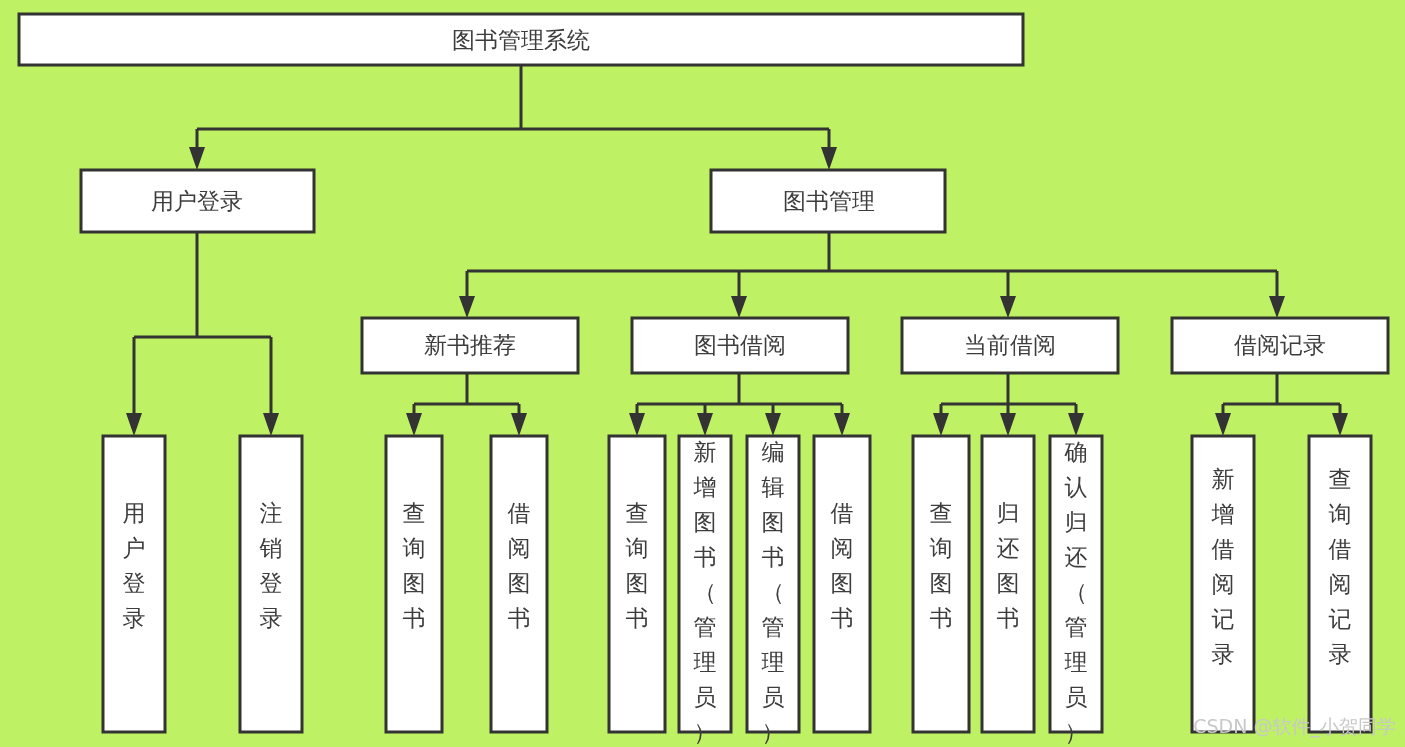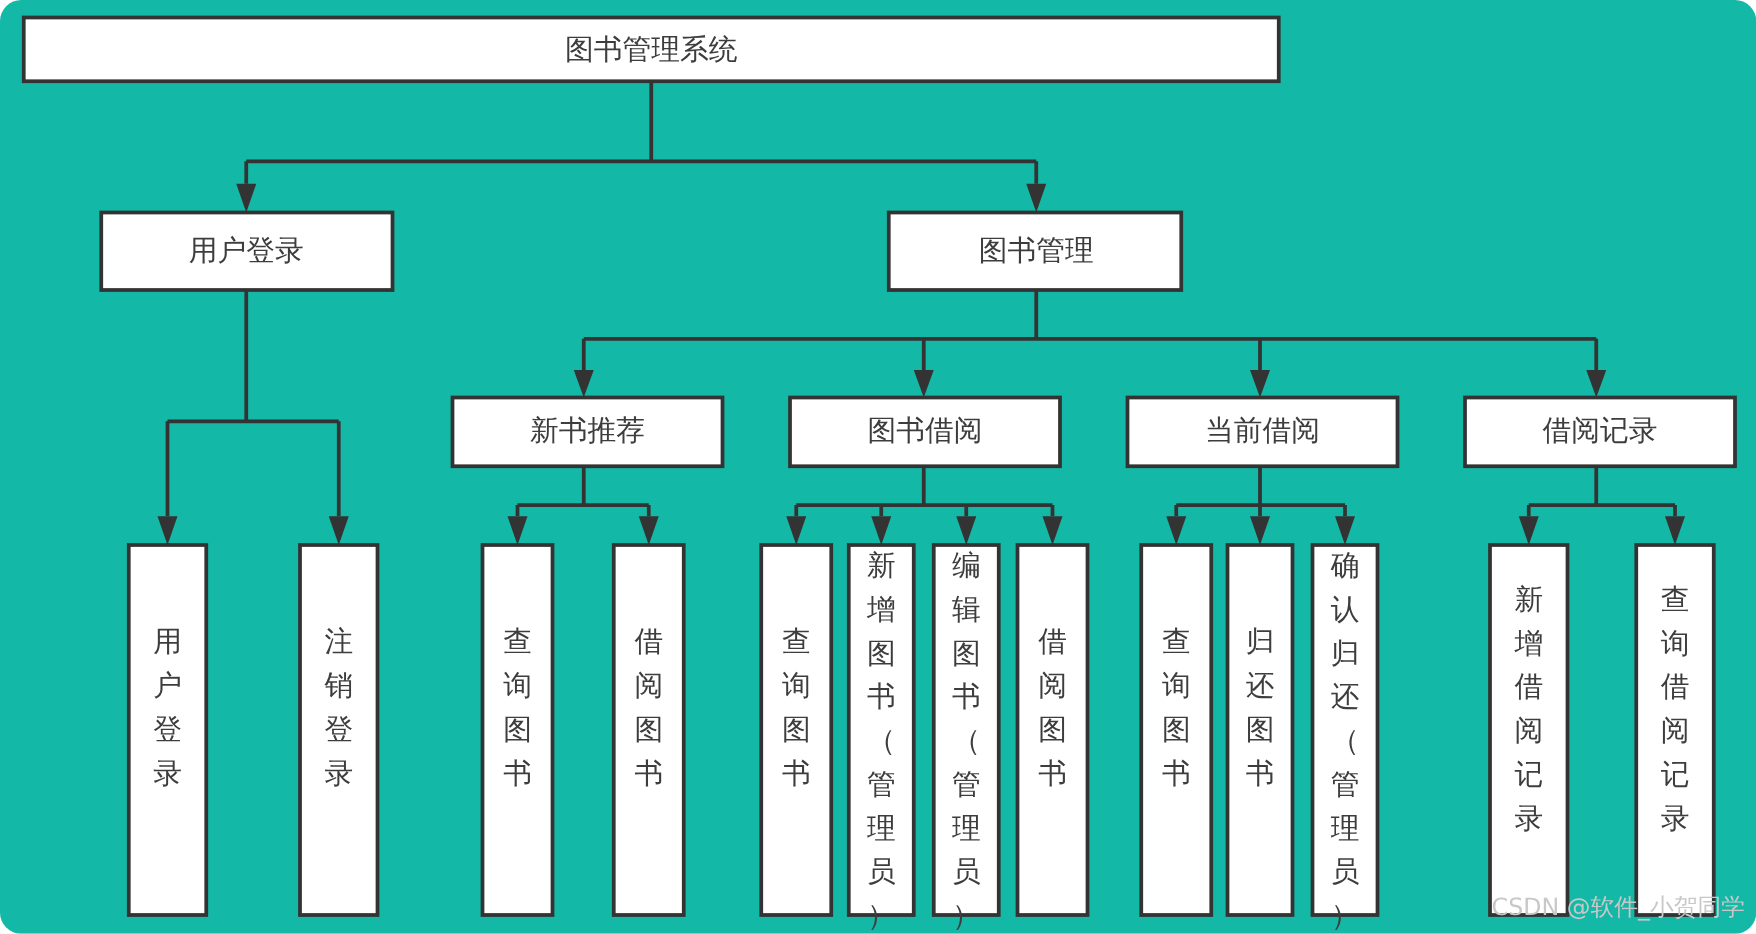--- a/index.html
+++ b/index.html
@@ -8,23 +8,22 @@
     padding: 0;
     background: #ffffff;
   }
   body {
     font-family: "DejaVu Sans", "Liberation Sans", sans-serif;
   }
   #diagram-root {
     position: relative;
     width: 1405px;
     height: 747px;
-    background: #14b8a6;
+    background: #bef264;
     overflow: hidden;
-    border-radius: 17px;
   }
   svg#flow-svg {
     position: absolute;
     top: 0;
     left: 0;
     width: 1405px;
     height: 747px;
     display: block;
   }
   .node-box {

